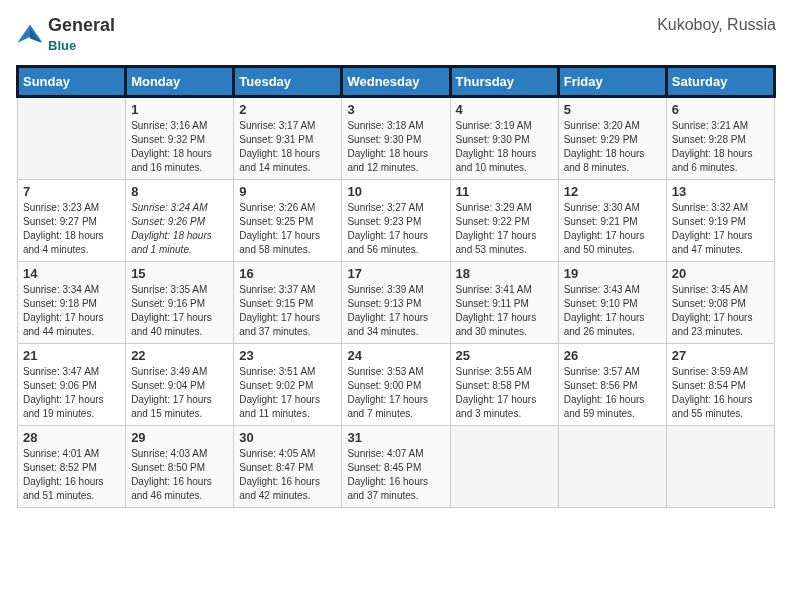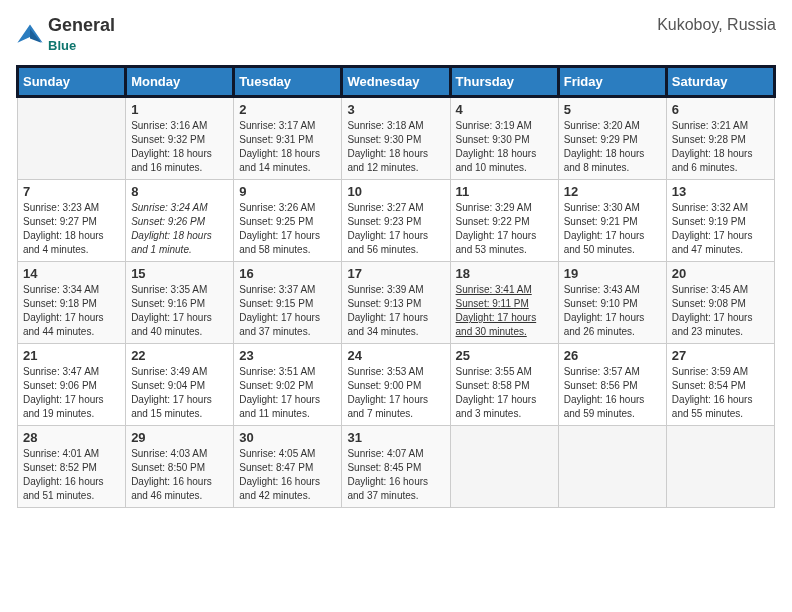--- a/index.html
+++ b/index.html
@@ -239,21 +239,21 @@
         </td>
         <td>
           <span class="day-number">17</span>
           <div class="day-info" style="white-space: pre-line;">Sunrise: 3:39 AM
 Sunset: 9:13 PM
 Daylight: 17 hours
 and 34 minutes.</div>
         </td>
         <td>
           <span class="day-number">18</span>
-          <div class="day-info" style="white-space: pre-line; text-decoration: underline;">Sunrise: 3:41 AM
+          <div class="day-info" style="white-space: pre-line;">Sunrise: 3:41 AM
 Sunset: 9:11 PM
 Daylight: 17 hours
 and 30 minutes.</div>
         </td>
         <td>
           <span class="day-number">19</span>
           <div class="day-info" style="white-space: pre-line;">Sunrise: 3:43 AM
 Sunset: 9:10 PM
 Daylight: 17 hours
 and 26 minutes.</div>

